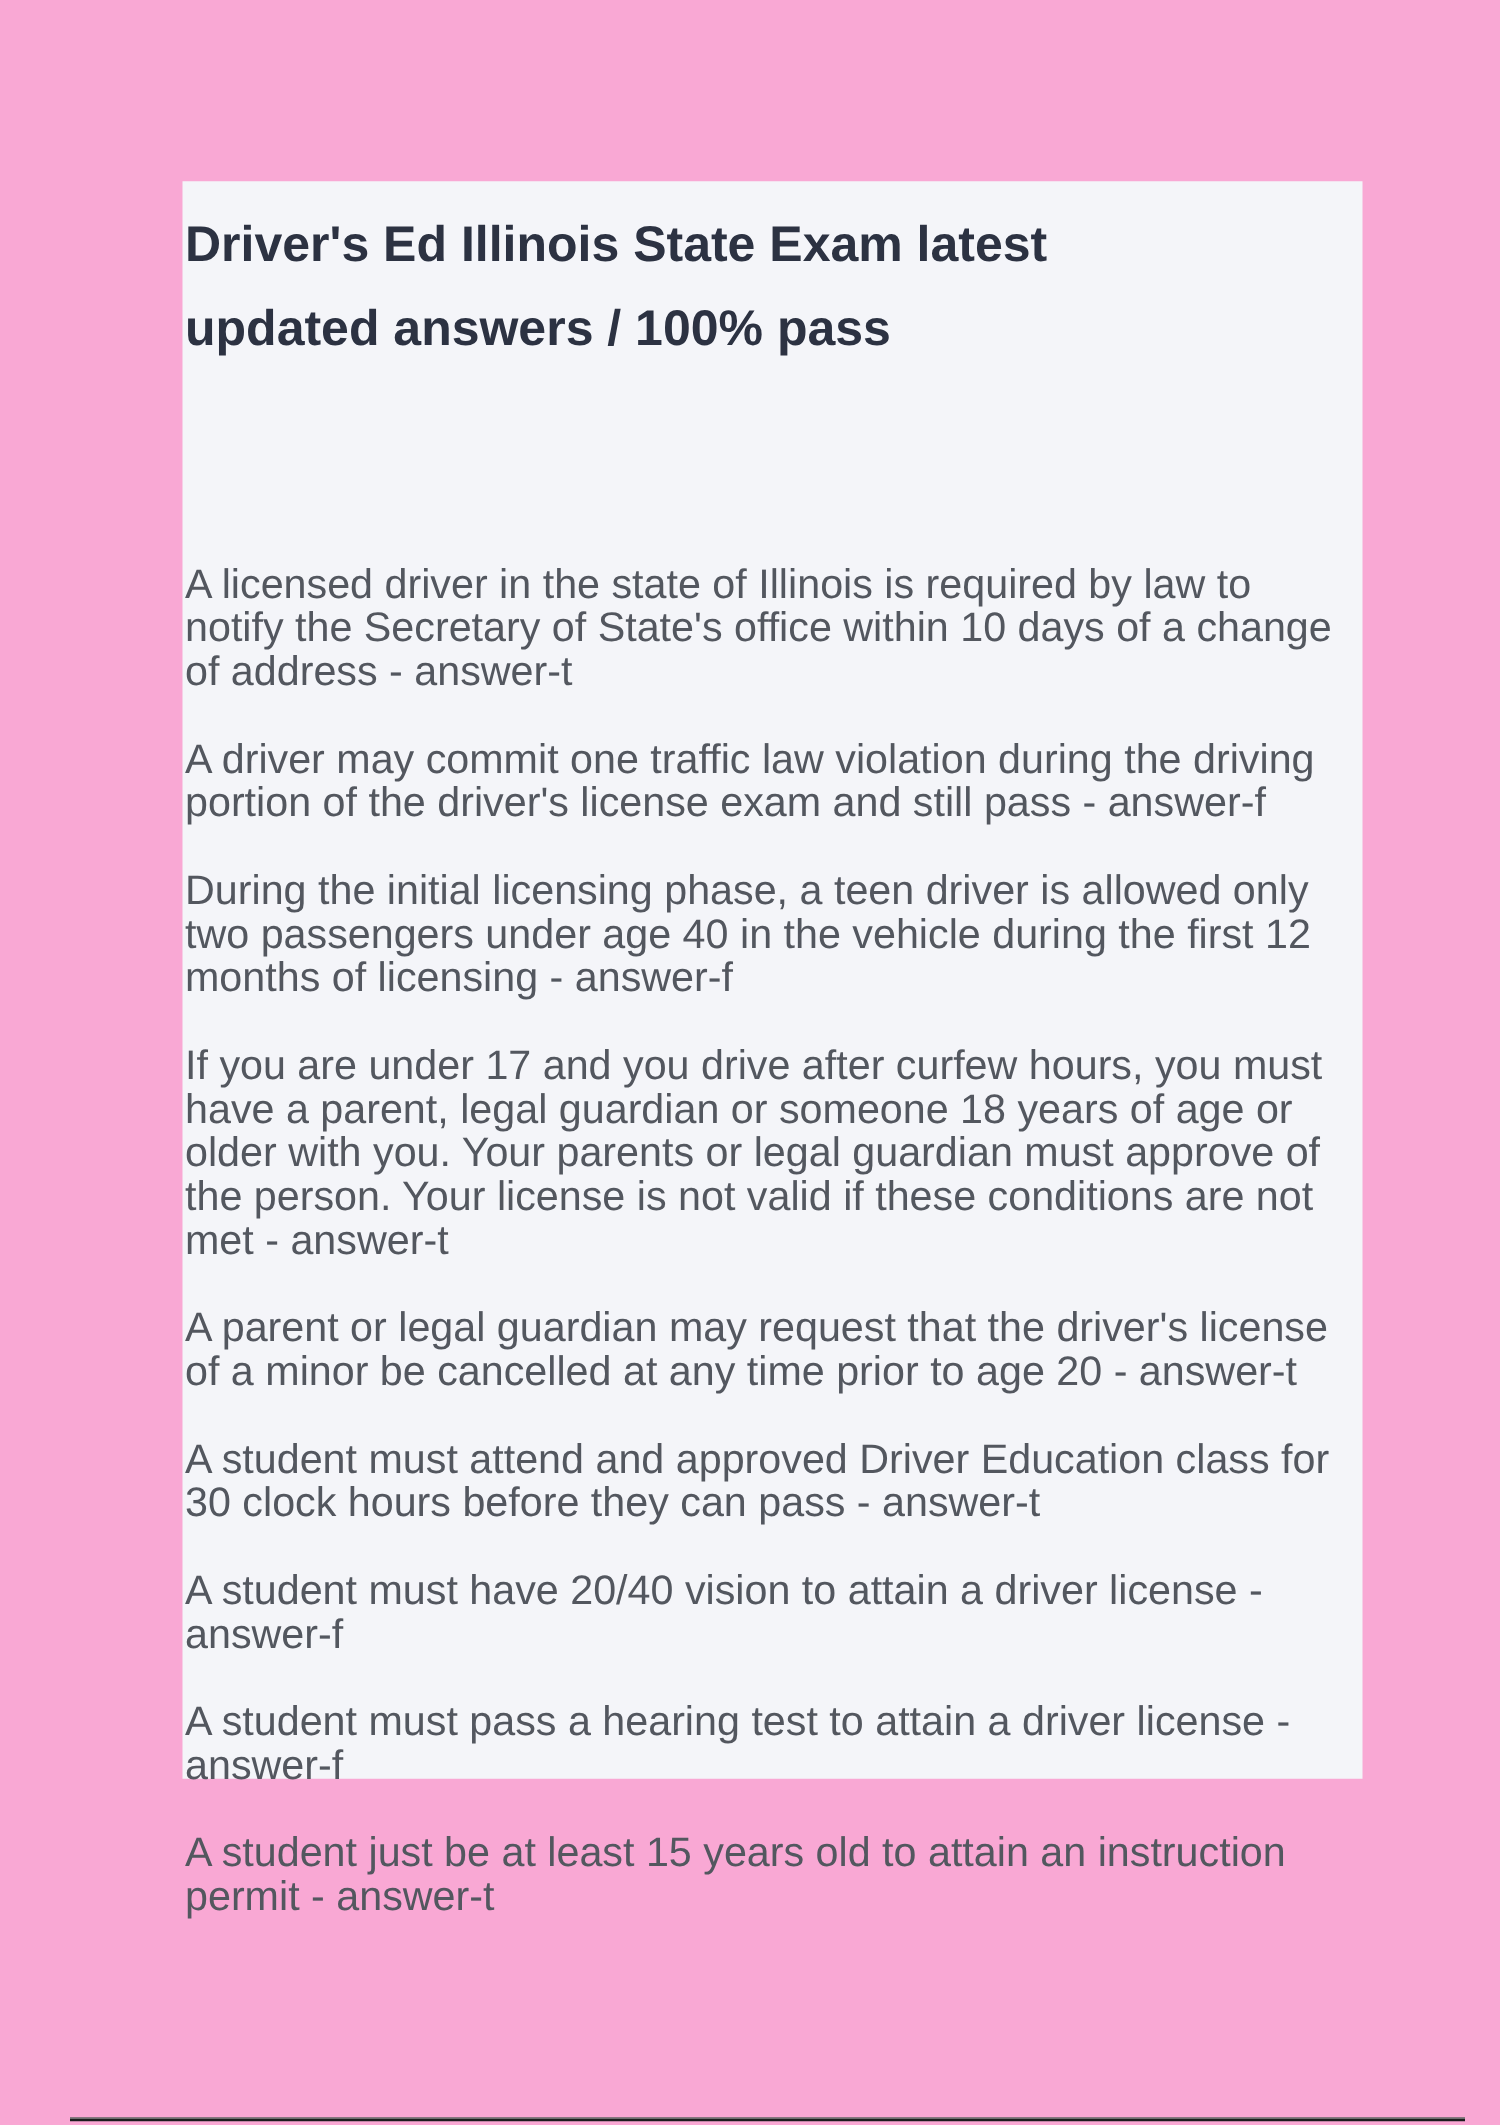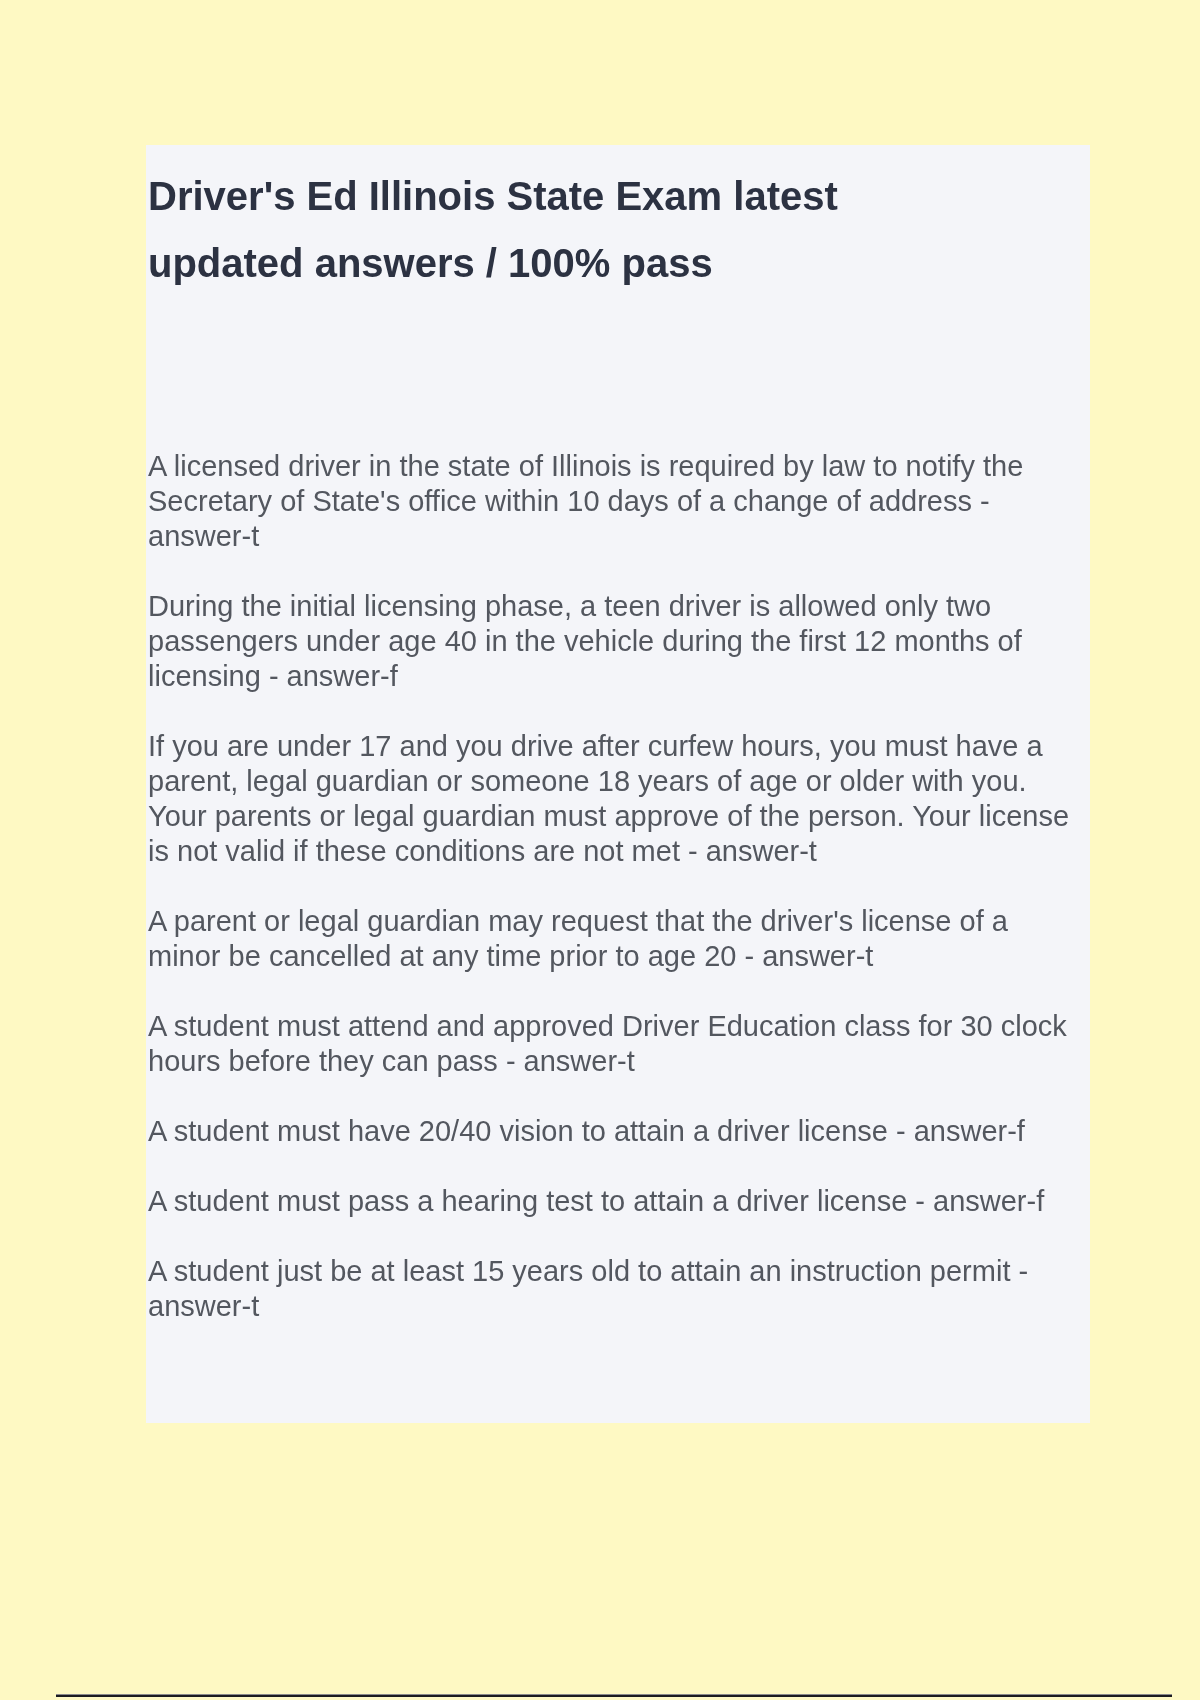--- a/index.html
+++ b/index.html
@@ -1,20 +1,20 @@
 <!DOCTYPE html>
 <html><head>
 <meta charset="utf-8">
 <style>
   html, body { margin: 0; padding: 0; background: #ffffff; }
   .page {
     position: relative;
     width: 1200px;
     height: 1700px;
-    background: #fef9c3;
+    background: #f9a8d4;
     overflow: hidden;
     font-family: "Liberation Sans", sans-serif;
   }
   .content-bg {
     position: absolute;
     left: 146px;
     top: 145px;
     width: 944px;
     height: 1278px;
     background: #f4f5f9;
@@ -28,21 +28,21 @@
     line-height: 67px;
     font-weight: 700;
     color: #2c3242;
     letter-spacing: 0;
   }
   .doc-body {
     position: absolute;
     left: 148px;
     top: 449px;
     width: 940px;
-    font-size: 29px;
+    font-size: 33px;
     line-height: 35px;
     font-weight: 400;
     color: #53575f;
     letter-spacing: 0;
   }
   .doc-body p {
     margin: 0 0 35px 0;
     padding: 0;
   }
   .doc-body p:last-child { margin-bottom: 0; }
@@ -61,20 +61,21 @@
 <body>
 
 <div class="page">
 
   <div class="content-bg"></div>
 
   <h1 class="doc-title">Driver's Ed Illinois State Exam latest updated answers / 100% pass</h1>
 
   <div class="doc-body">
     <p>A licensed driver in the state of Illinois is required by law to notify the Secretary of State's office within 10 days of a change of address - answer-t</p>
+    <p>A driver may commit one traffic law violation during the driving portion of the driver's license exam and still pass - answer-f</p>
     <p>During the initial licensing phase, a teen driver is allowed only two passengers under age 40 in the vehicle during the first 12 months of licensing - answer-f</p>
     <p>If you are under 17 and you drive after curfew hours, you must have a parent, legal guardian or someone 18 years of age or older with you. Your parents or legal guardian must approve of the person. Your license is not valid if these conditions are not met - answer-t</p>
     <p>A parent or legal guardian may request that the driver's license of a minor be cancelled at any time prior to age 20 - answer-t</p>
     <p>A student must attend and approved Driver Education class for 30 clock hours before they can pass - answer-t</p>
     <p>A student must have 20/40 vision to attain a driver license - answer-f</p>
     <p>A student must pass a hearing test to attain a driver license - answer-f</p>
     <p>A student just be at least 15 years old to attain an instruction permit - answer-t</p>
   </div>
 
   <div class="footer-rule"></div>

